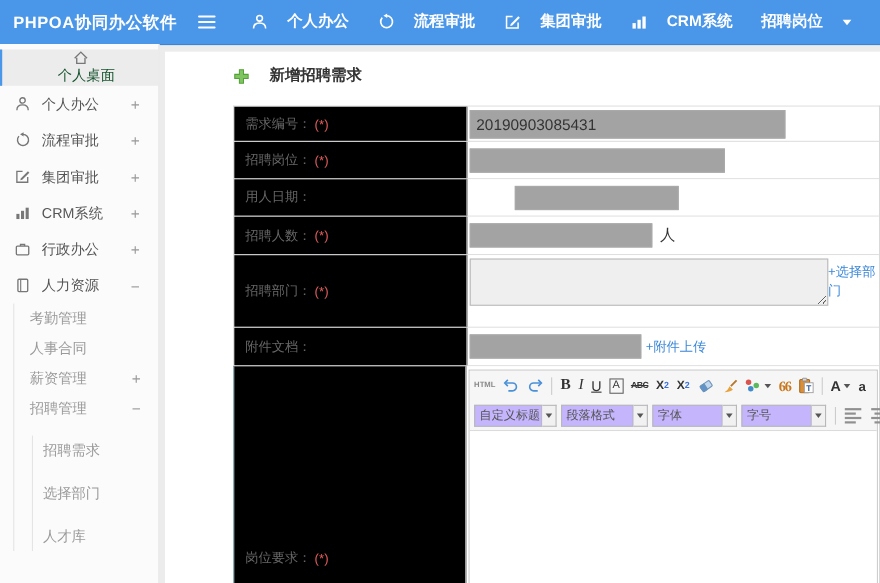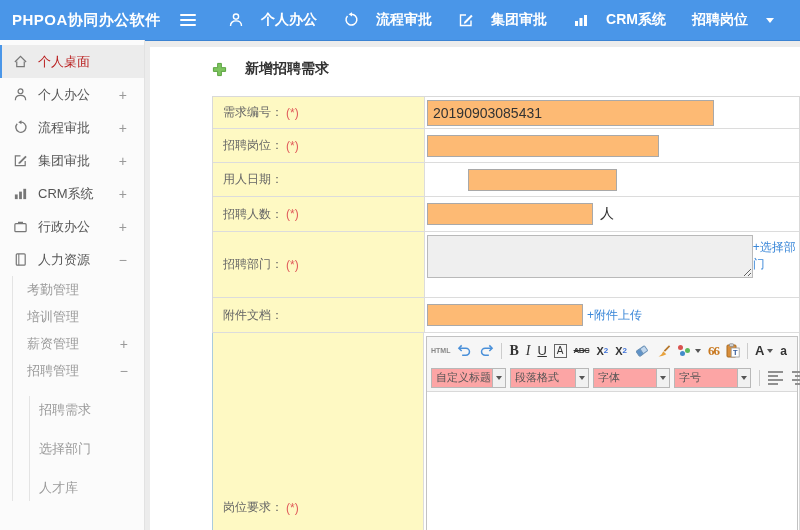--- a/index.html
+++ b/index.html
@@ -14,39 +14,39 @@
   .topbar { height:40px; background:#4a96e8; display:flex; align-items:center; color:#fff; box-shadow:0 1px 0 #3c83d2; }
   .logo { font-size:15px; font-weight:bold; padding-left:12px; width:192px; letter-spacing:0.5px; }
   .hamburger { display:flex; flex-direction:column; gap:3px; cursor:pointer; margin-right:32px; }
   .hamburger i { display:block; width:16px; height:2px; background:#fff; border-radius:1px; }
   .topnav { display:flex; align-items:center; }
   .topnav-item { display:flex; align-items:center; gap:8px; font-size:14px; font-weight:bold; margin-right:26px; cursor:pointer; white-space:nowrap; }
   .caret-down { width:0; height:0; border-left:4.5px solid transparent; border-right:4.5px solid transparent; border-top:5.5px solid #fff; margin-left:4px; }
   
   .sidebar { position:absolute; left:0; top:40px; bottom:0; width:145px; background:#fbfbfb; border-right:1px solid #e2e2e2; padding-top:5px; }
   .side-item { height:33px; display:flex; align-items:center; padding-left:11px; font-size:13px; color:#555; border-left:2px solid transparent; cursor:pointer; }
-  .side-item.active { background:#ececec; border-left-color:#4a96e8; color:#b91c1c; }
+  .side-item.active { background:#ececec; border-left-color:#4a96e8; color:#14532d;flex-direction:column; }
   .s-icon { width:17px; margin-right:8px; display:flex; align-items:center; }
   .expander { margin-left:auto; margin-right:17px; color:#999; font-size:14px; font-weight:normal; }
   .sub2 { margin-left:12px; border-left:1px solid #e4e4e4; }
   .sub3 { margin-left:16px; border-left:1px solid #e4e4e4; }
   .side-sub { height:27px; display:flex; align-items:center; padding-left:14px; font-size:13px; color:#9a9a9a; cursor:pointer; }
   .sub3 .side-sub { padding-left:9px;margin-top:12px; }
   .sub2 .expander { margin-right:16px; }
   
   .content { position:absolute; left:150px; top:47px; right:0; bottom:0; background:#fff; overflow:hidden; }
   .title-row { display:flex; align-items:center; padding:10px 0 0 62px; height:34px; }
   .page-title { font-size:14px; font-weight:bold; color:#333; margin-left:8px; }
   
   .form { margin:15px 0 0 62px; width:588px; border:1px solid #d9d9d9; border-bottom:none; }
   .form-row { display:flex; border-bottom:1px solid #dcdcdc; background:#fff; }
-  .cell-l { width:212px; background:#fef9c3; border-right:1px solid #dcdcdc; display:flex; align-items:center; padding-left:10px; font-size:12px; color:#666; flex-shrink:0; }
+  .cell-l { width:212px; background:#000000; border-right:1px solid #dcdcdc; display:flex; align-items:center; padding-left:10px; font-size:12px; color:#666; flex-shrink:0; }
   .cell-v { flex:1; display:flex; align-items:center; padding-left:2px; font-size:14px; }
   .req { color:#e05b5b; margin-left:3px; font-size:12px; }
-  .txt-input { border:1px solid #a9a9a9; background:#fdba74; height:22px; font-size:13px; padding:0 5px; font-family:inherit; color:#333; }
+  .txt-input { border:1px solid #a9a9a9; background:#a3a3a3; height:22px; font-size:13px; padding:0 5px; font-family:inherit; color:#333; }
   .r1 { height:32px; } .r1 .txt-input { height:26px; width:287px; font-size:14px; }
   .r2 { height:34px; } .r2 .txt-input { width:232px; }
   .r3 { height:34px;gap:41px; } .r3 .txt-input { width:149px; }
   .r4 { height:35px; } .r4 .txt-input { width:166px; }
   .suffix { margin-left:7px; font-size:14px; color:#333; }
   .r5 { height:66px; }
   .r5 .cell-v { flex-direction:row; align-items:flex-start; justify-content:center; padding-top:3px; }
   .dept-textarea { width:357px; height:43px; background:#efefef; border:1px solid #b9b9b9; resize:both; font-family:inherit; }
   .blue-link { color:#3a87d8; font-size:12px; text-decoration:none; cursor:pointer; margin-top:4px; display:inline-block; }
   .r6 { height:35px; } .r6 .txt-input { width:156px; }
@@ -71,21 +71,21 @@
   .tb-quote { font-family:"Liberation Serif","DejaVu Serif",serif; font-weight:bold; font-size:13px; color:#c8781f; letter-spacing:-1px;text-align:center; }
   .tb-fontcolor { font-size:13px; font-weight:bold; }
   .tb-small-a { font-size:12px; font-weight:bold; }
   .mini-caret { width:0; height:0; border-left:3px solid transparent; border-right:3px solid transparent; border-top:4px solid #555; margin-left:3px; }
   .palette { position:relative; width:14px; height:13px; }
   .palette i { position:absolute; width:5px; height:5px; border-radius:50%; }
   .palette i:nth-child(1){ background:#d9534f; left:0; top:1px; }
   .palette i:nth-child(2){ background:#5cb85c; left:7px; top:4px; }
   .palette i:nth-child(3){ background:#428bca; left:2px; top:7px; }
   .sel { display:flex; cursor:pointer; flex-shrink:0; }
-  .sel-box { height:20px; border:1px solid #b8b8b8; background:#fca5a5; font-size:11px; color:#555; display:flex; align-items:center; padding:0 4px; width:62px; overflow:hidden; white-space:nowrap; }
+  .sel-box { height:20px; border:1px solid #b8b8b8; background:#c4b5fd; font-size:11px; color:#555; display:flex; align-items:center; padding:0 4px; width:62px; overflow:hidden; white-space:nowrap; }
   .sel-btn { width:13px; height:20px; border:1px solid #b8b8b8; border-left:none; background:#f1f1f1; display:flex; align-items:center; justify-content:center; }
   .al { width:15px; display:flex; flex-direction:column; gap:2px; cursor:pointer; flex-shrink:0; }
   .al i { display:block; height:2px; background:#909090; }
   .al-left i:nth-child(even){ width:10px; align-self:flex-start; }
   .al-center i:nth-child(even){ width:10px; align-self:center; }
   .al i:nth-child(odd){ width:15px; }
   .ed-body { flex:1; background:#fff; }
 </style>
 </head>
 <body>
@@ -211,21 +211,21 @@
         </svg>
     </span>
     <span>人力资源</span>
     <span class="expander">−</span>
   </div>
   <div class="sub2">
     <div class="side-sub">
       <span>考勤管理</span>
     </div>
     <div class="side-sub">
-      <span>培训管理</span>
+      <span>人事合同</span>
     </div>
     <div class="side-sub">
       <span>薪资管理</span>
       <span class="expander">+</span>
     </div>
     <div class="side-sub">
       <span>招聘管理</span>
       <span class="expander">−</span>
     </div>
     <div class="sub3">

